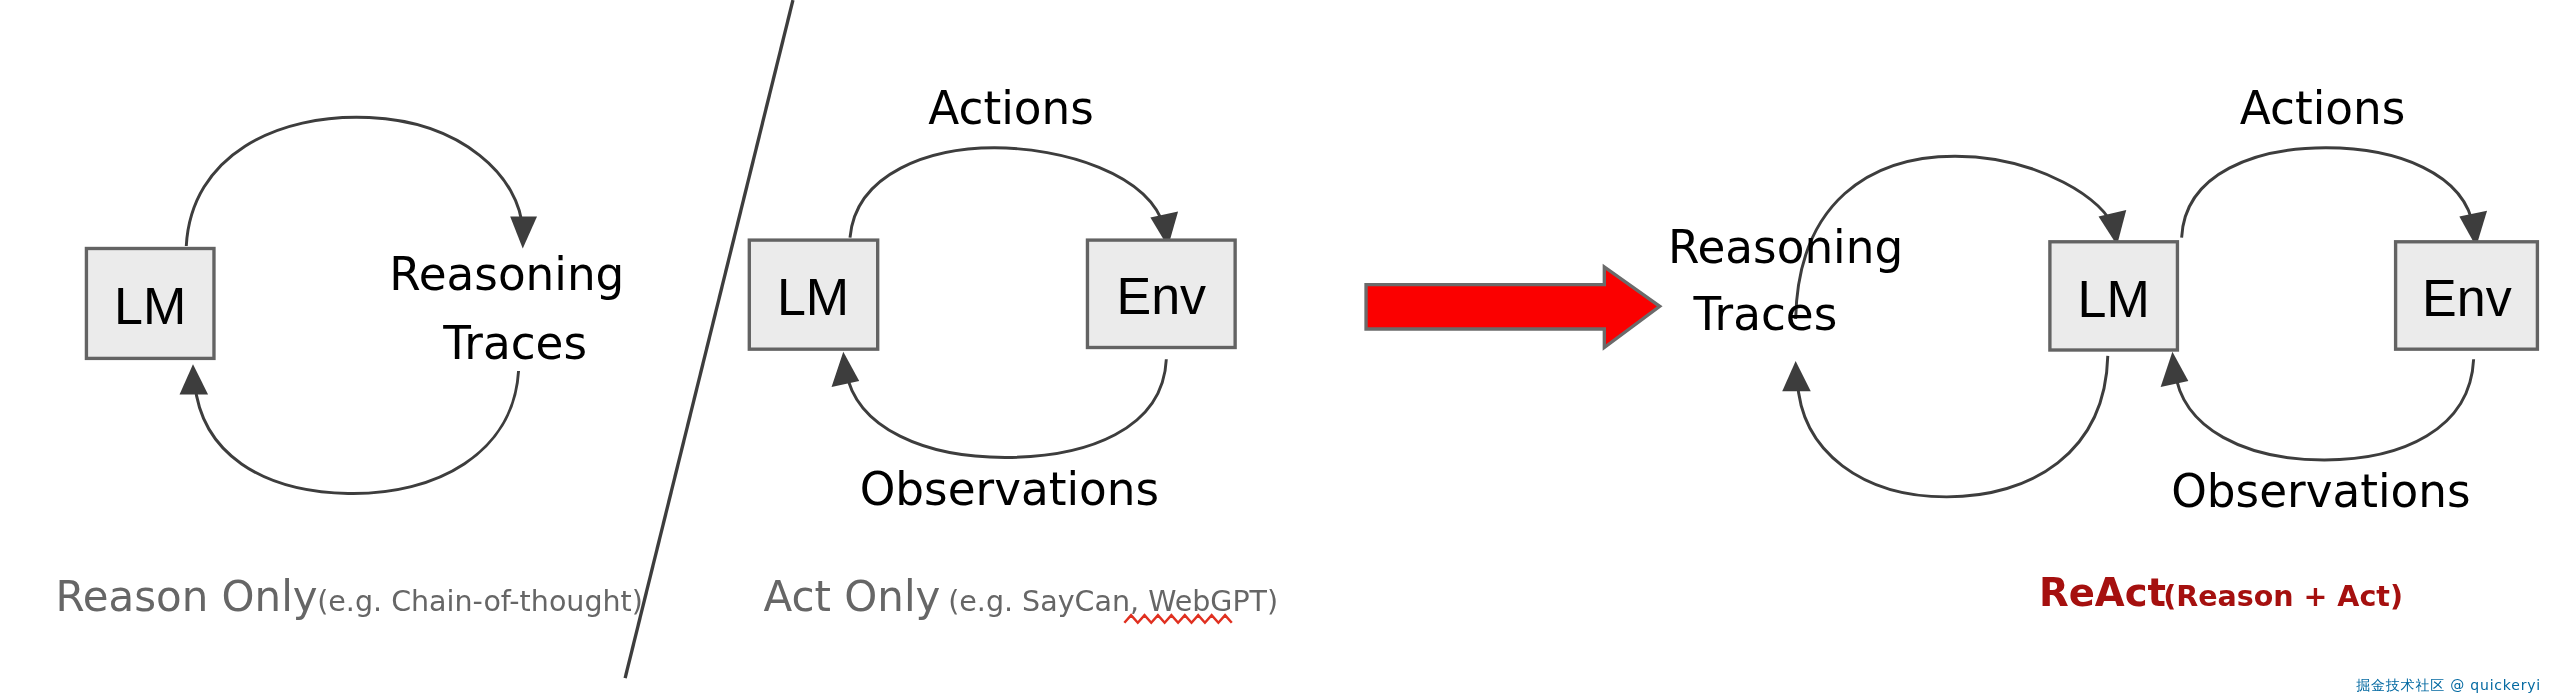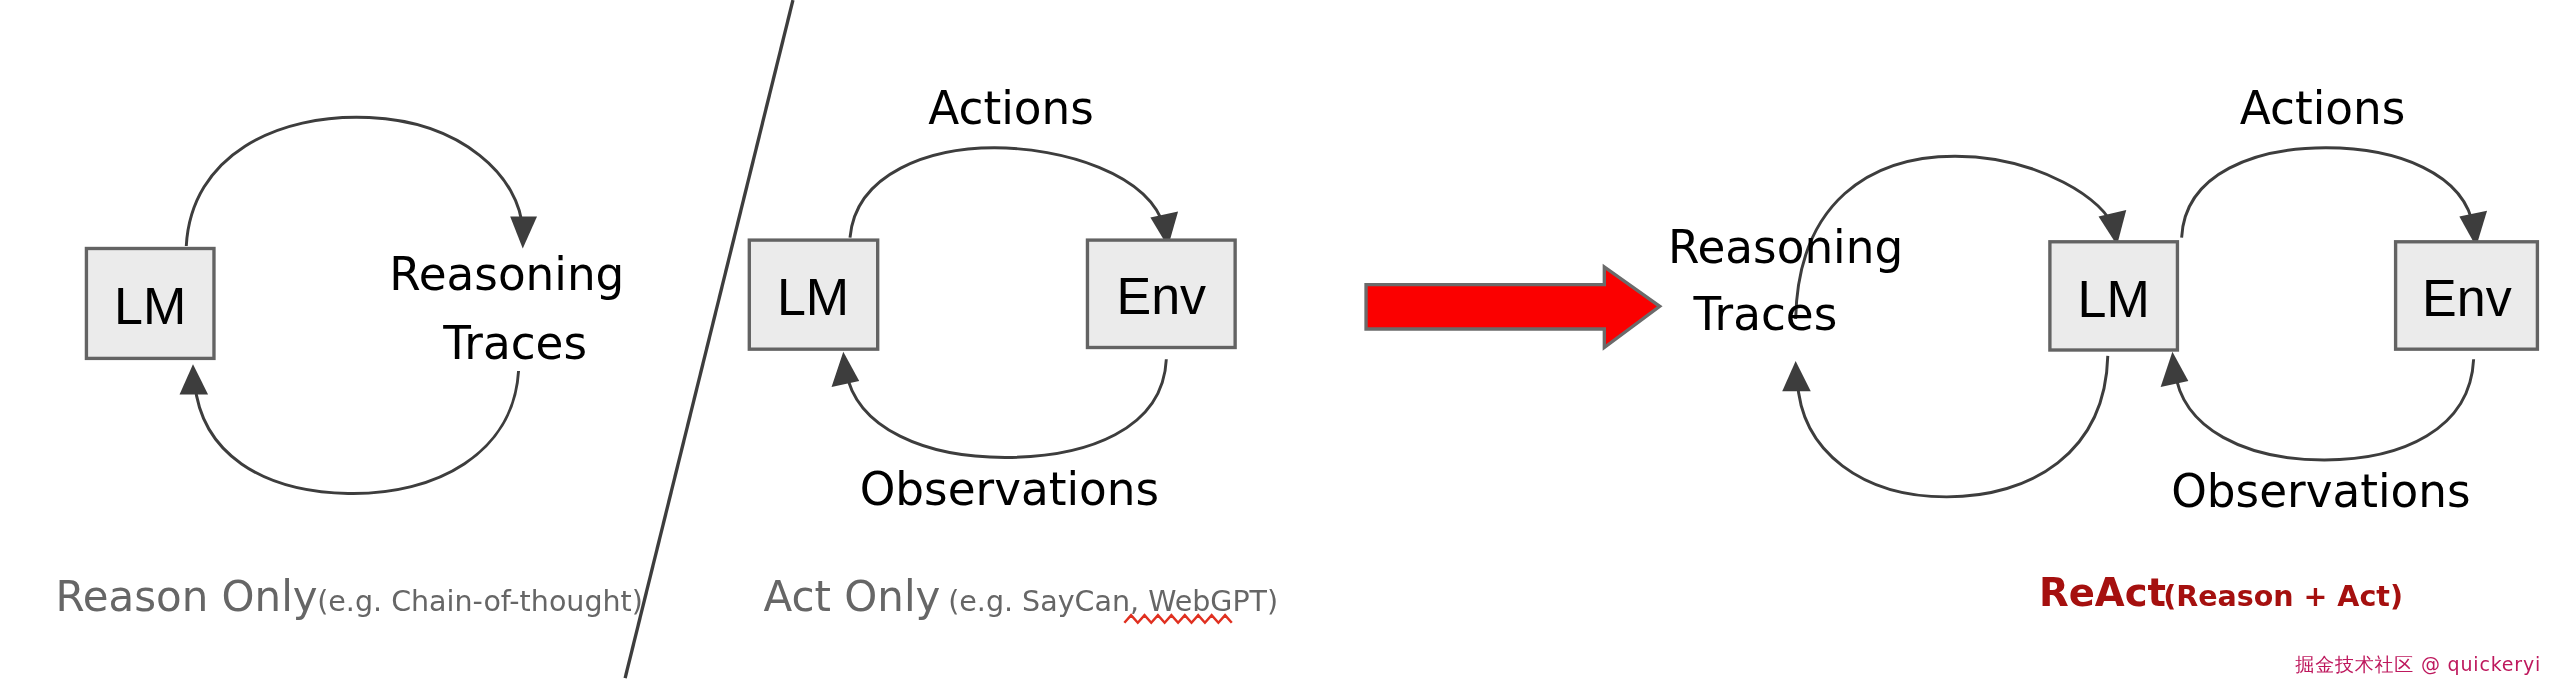--- a/index.html
+++ b/index.html
@@ -85,24 +85,24 @@
     fill: #a5100f;
   }
   .squiggle {
     stroke: #e03020;
     stroke-width: 3;
     fill: none;
   }
   .watermark {
     position: absolute;
     right: 35px;
-    bottom: 17px;
+    bottom: 0;
     font-family: "DejaVu Sans", sans-serif;
-    font-size: 19px;
-    color: #be185d;
+    font-size: 14px;
+    color: #0369a1;
     white-space: nowrap;
     letter-spacing: 0.8px;
   }
 </style>
 </head>
 <body>
 
 <div id="canvas">
 
   <svg id="diagram" viewBox="0 0 3070 828">

